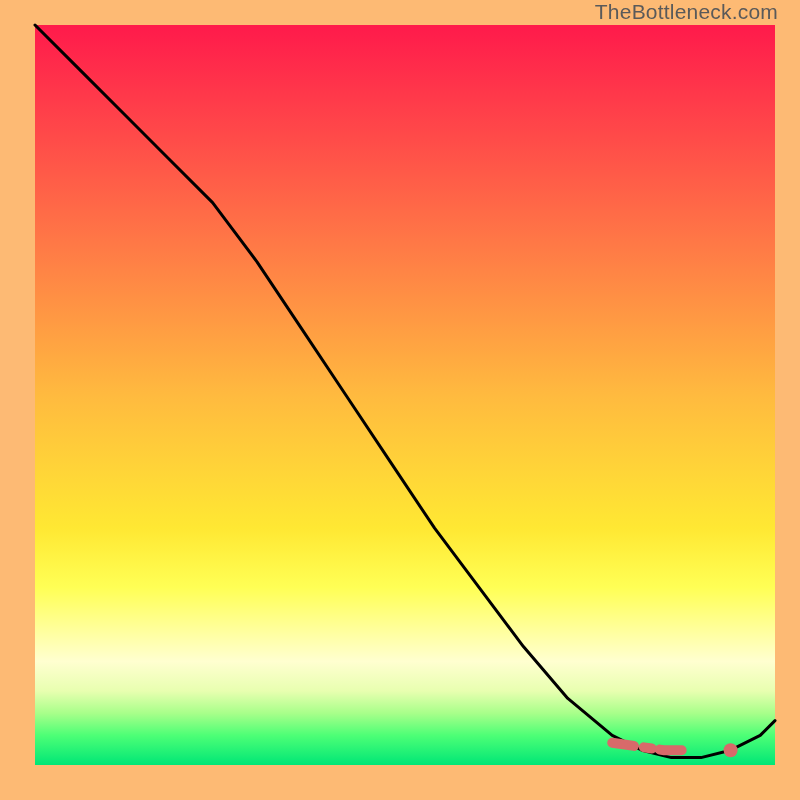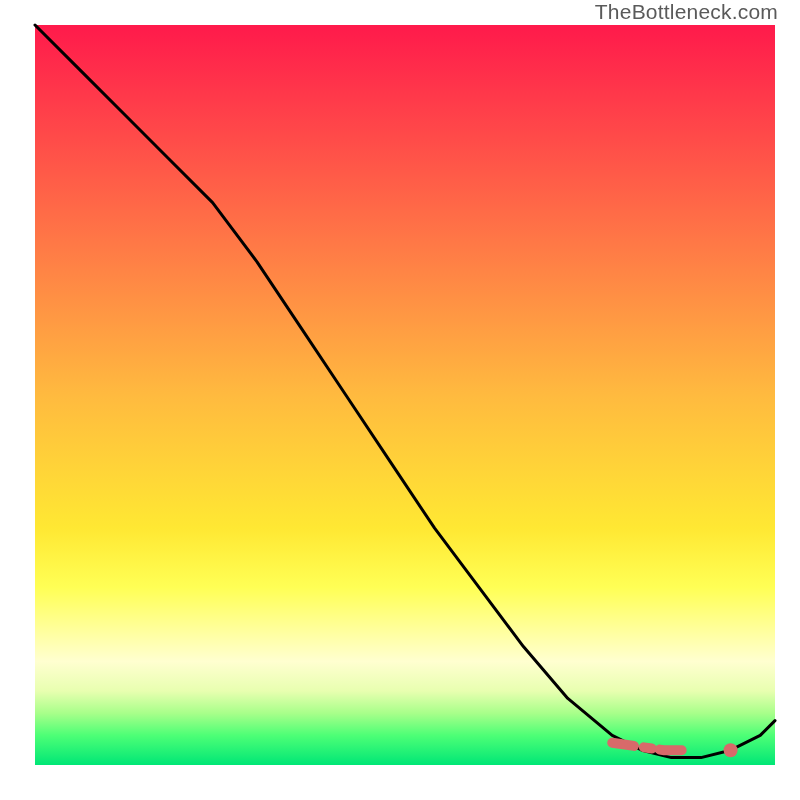--- a/index.html
+++ b/index.html
@@ -8,21 +8,21 @@
     width: 800px;
     height: 800px;
     background: #000;
     overflow: hidden;
     font-family: Arial, Helvetica, sans-serif;
   }
   .frame {
     position: relative;
     width: 800px;
     height: 800px;
-    background: #ffffff;
+    background: #fdba74;
   }
   .plot {
     position: absolute;
     left: 35px;
     top: 25px;
     width: 740px;
     height: 740px;
     background: linear-gradient(to bottom,
       #ff1a4b 0%,
       #ff3a4a 10%,

